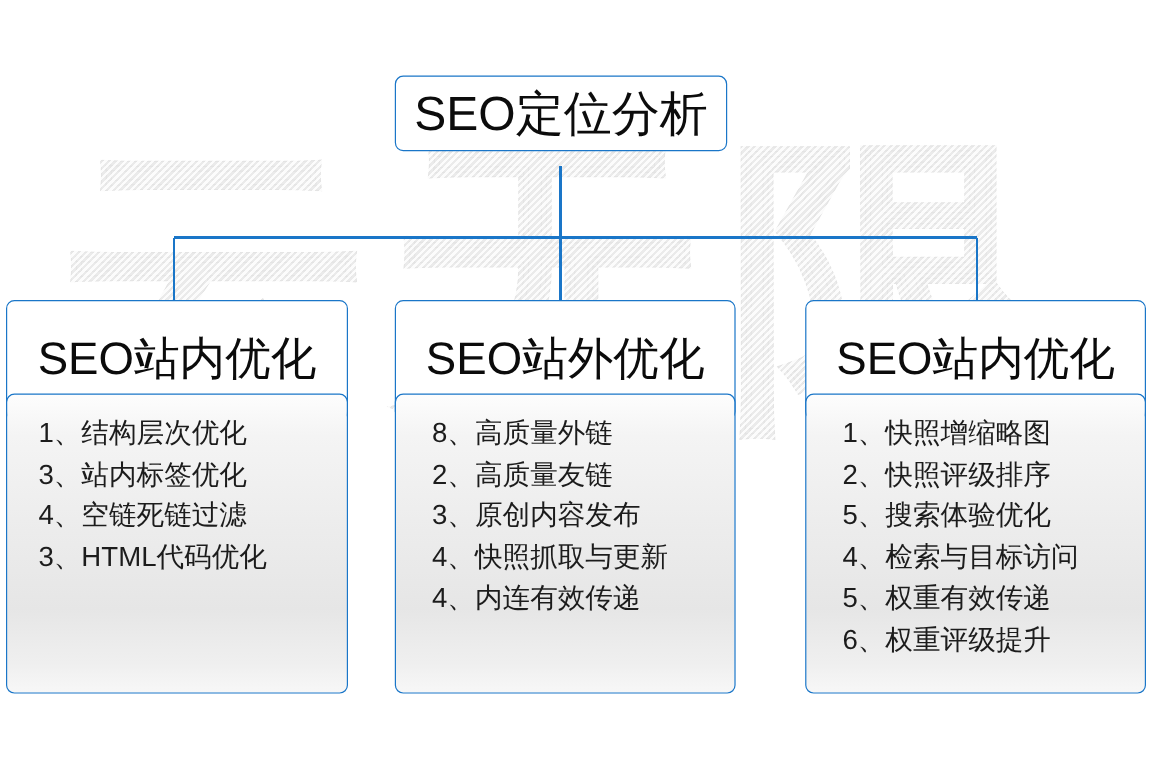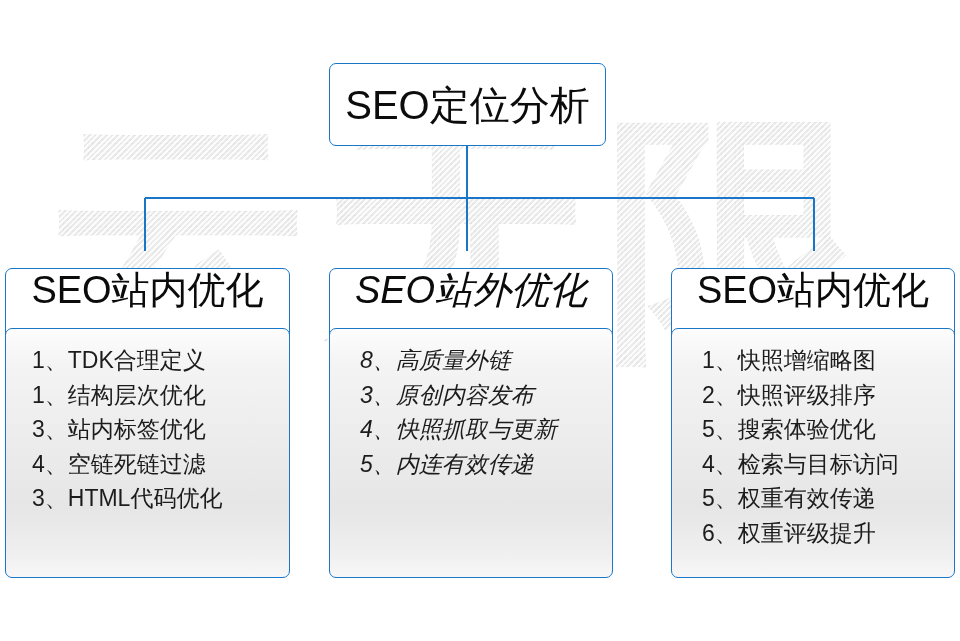--- a/index.html
+++ b/index.html
@@ -83,46 +83,46 @@
     background: #ffffff;
     display: flex;
     align-items: center;
     justify-content: center;
   }
 
   #root-box {
     left: 329px;
     top: 63px;
     width: 277px;
-    height: 83px;
+    height: 63px;
   }
   #root-box .node-title {
     font-size: 40px;
     line-height: 44px;
     color: #0c0c0c;
     letter-spacing: 0px;
     white-space: nowrap;
   }
 
   .column {
     position: absolute;
     z-index: 2;
   }
   .col-header {
     position: absolute;
     left: 0;
-    top: 18px;
+    top: 0;
     box-sizing: border-box;
     width: 100%;
     height: 100px;
     border: 1px solid #1a76c8;
     border-radius: 7px;
     background: #ffffff;
     display: flex;
-    align-items: flex-start;
+    align-items: center;
     justify-content: center;
   }
   .col-header .node-title {
     font-size: 38px;
     line-height: 42px;
     color: #0b0b0b;
     white-space: nowrap;
   }
 
   .col-body {
@@ -153,21 +153,21 @@
   .col-body .item-list li {
     font-size: 23px;
     line-height: 34.5px;
     color: #1c1c1c;
     white-space: nowrap;
     padding-left: 26px;
   }
 
   
   #col-0 { left: 5px;   top: 250px; width: 285px; height: 330px; }
-  #col-1 { left: 329px; top: 250px; width: 284px; height: 330px; font-style: italic; }
+  #col-1 { left: 329px; top: 250px; width: 284px; height: 330px; }
   #col-2 { left: 671px; top: 250px; width: 284px; height: 330px; }
 
   #col-1 .col-body .item-list li { padding-left: 30px; }
   #col-2 .col-body .item-list li { padding-left: 30px; }
 </style>
 </head>
 <body>
 
 <div id="canvas">
 
@@ -189,39 +189,39 @@
   <div id="root-box" class="node-box">
     <span class="node-title">SEO定位分析</span>
   </div>
 
   <div id="col-0" class="column">
     <div class="col-header">
       <span class="node-title">SEO站内优化</span>
     </div>
     <div class="col-body">
       <ul class="item-list">
-        <li>1、TDK合理定义</li>
         <li>1、结构层次优化</li>
         <li>3、站内标签优化</li>
         <li>4、空链死链过滤</li>
         <li>3、HTML代码优化</li>
       </ul>
     </div>
   </div>
 
   <div id="col-1" class="column">
     <div class="col-header">
       <span class="node-title">SEO站外优化</span>
     </div>
     <div class="col-body">
       <ul class="item-list">
         <li>8、高质量外链</li>
+        <li>2、高质量友链</li>
         <li>3、原创内容发布</li>
         <li>4、快照抓取与更新</li>
-        <li>5、内连有效传递</li>
+        <li>4、内连有效传递</li>
       </ul>
     </div>
   </div>
 
   <div id="col-2" class="column">
     <div class="col-header">
       <span class="node-title">SEO站内优化</span>
     </div>
     <div class="col-body">
       <ul class="item-list">

